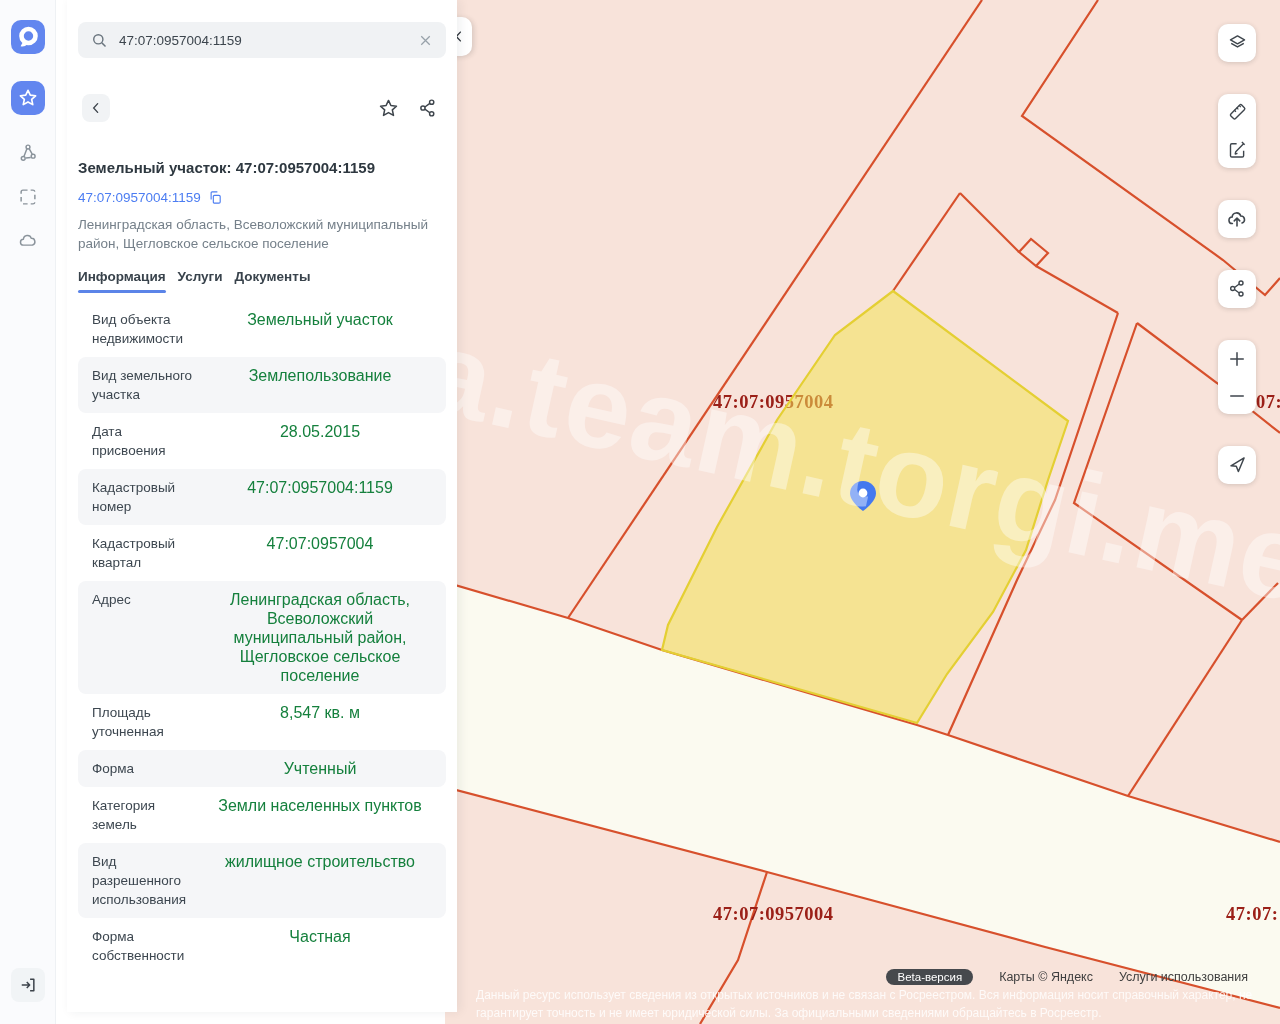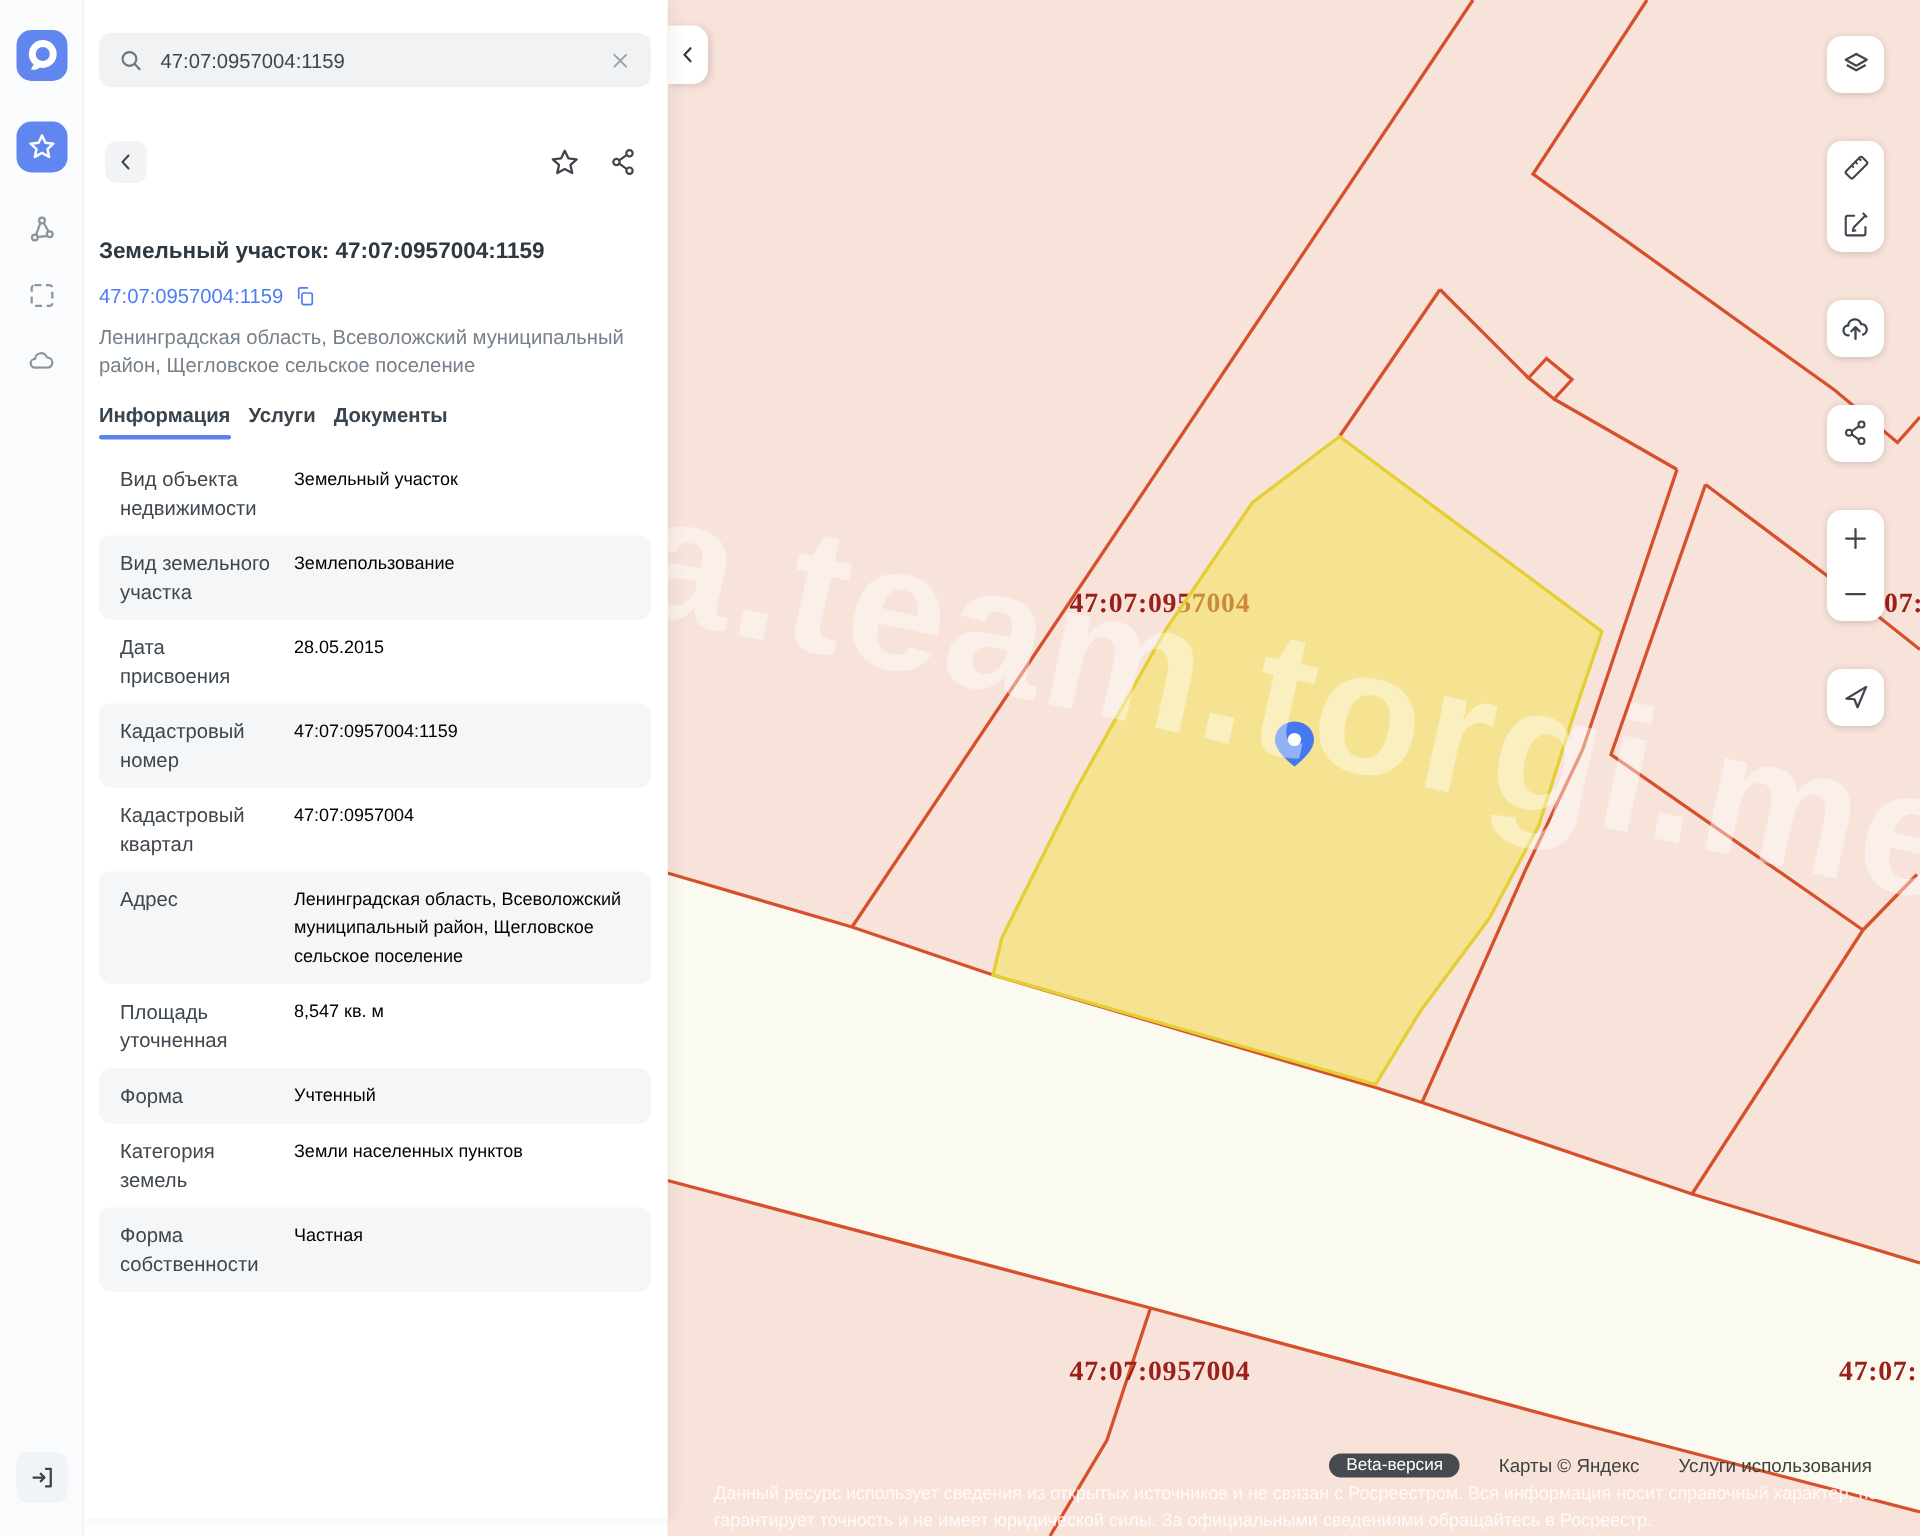--- a/index.html
+++ b/index.html
@@ -18,21 +18,21 @@
     display:flex;align-items:center;justify-content:center;cursor:pointer;}
   .rail-btn{width:34px;height:34px;border-radius:10px;display:flex;align-items:center;justify-content:center;cursor:pointer;}
   .rail-btn.active{background:#6286ef;margin-top:27px;}
   .rail-ic{width:34px;height:44px;display:flex;align-items:center;justify-content:center;cursor:pointer;}
   .rail-spacer{flex:1;}
   .exit-btn{width:34px;height:34px;border-radius:8px;background:#f1f4f6;margin-bottom:22px;
     display:flex;align-items:center;justify-content:center;cursor:pointer;}
 
   
   .panel{
-    position:absolute;left:55px;top:0;width:390px;height:1012px;background:#ffffff;z-index:30;
+    position:absolute;left:67px;top:0;width:390px;height:1012px;background:#ffffff;z-index:30;
     box-shadow:3px 0 10px rgba(30,40,50,.07);overflow:hidden;
   }
   .search-wrap{
     margin:22px 11px 0 11px;height:36px;background:#f0f2f4;border-radius:8px;
     display:flex;align-items:center;padding:0 12px;box-sizing:border-box;
   }
   .search-input{
     border:none;outline:none;background:transparent;flex:1;margin:0 8px;
     font-family:"Liberation Sans",sans-serif;font-size:13.5px;color:#3c454d;
   }
@@ -44,21 +44,21 @@
   .cad-link-row{margin:14px 15px 0 11px;display:flex;align-items:center;gap:7px;}
   .cad-link{font-size:13.5px;color:#4c7df2;cursor:pointer;}
   .obj-address{margin:10px 15px 0 11px;font-size:13.5px;line-height:19px;color:#75808a;}
   .tabs{margin:16px 15px 0 11px;display:flex;gap:12px;}
   .tab{font-size:13.5px;font-weight:bold;color:#39434c;padding-bottom:9px;position:relative;cursor:pointer;}
   .tab.active::after{content:"";position:absolute;left:0;right:0;bottom:0;height:3px;border-radius:2px;background:#5b84e8;}
   .info-table{margin:8px 11px 0 11px;}
   .row{display:flex;padding:9px 14px;border-radius:8px;box-sizing:border-box;}
   .row:nth-child(even){background:#f5f6f8;}
   .row .lbl{width:102px;min-width:102px;margin-right:14px;font-size:13.5px;line-height:19px;color:#3d4750;}
-  .row .val{flex:1;font-size:12px;line-height:19px;color:#000000;}
+  .row .val{flex:1;font-size:16px;line-height:19px;color:#15803d;text-align:center;}
 
   
   .map{position:absolute;left:445px;top:0;width:835px;height:1024px;overflow:hidden;background:#f8e3da;}
   .map svg.base{position:absolute;left:0;top:0;}
   .collapse-tab{
     position:absolute;left:0;top:17px;width:27px;height:39px;background:#ffffff;
     border-radius:0 10px 10px 0;box-shadow:2px 1px 5px rgba(40,40,40,.15);
     display:flex;align-items:center;justify-content:center;cursor:pointer;z-index:12;
   }
   .ctrl{
@@ -201,20 +201,24 @@
       <div class="lbl">Площадь уточненная</div>
       <div class="val">8,547 кв. м</div>
     </div>
     <div class="row">
       <div class="lbl">Форма</div>
       <div class="val">Учтенный</div>
     </div>
     <div class="row">
       <div class="lbl">Категория земель</div>
       <div class="val">Земли населенных пунктов</div>
+    </div>
+    <div class="row">
+      <div class="lbl">Вид разрешенного использования</div>
+      <div class="val">жилищное строительство</div>
     </div>
     <div class="row">
       <div class="lbl">Форма собственности</div>
       <div class="val">Частная</div>
     </div>
   </div>
 </div>
 
 <div class="map">
   <svg class="base" width="835" height="1024" viewBox="0 0 835 1024">

